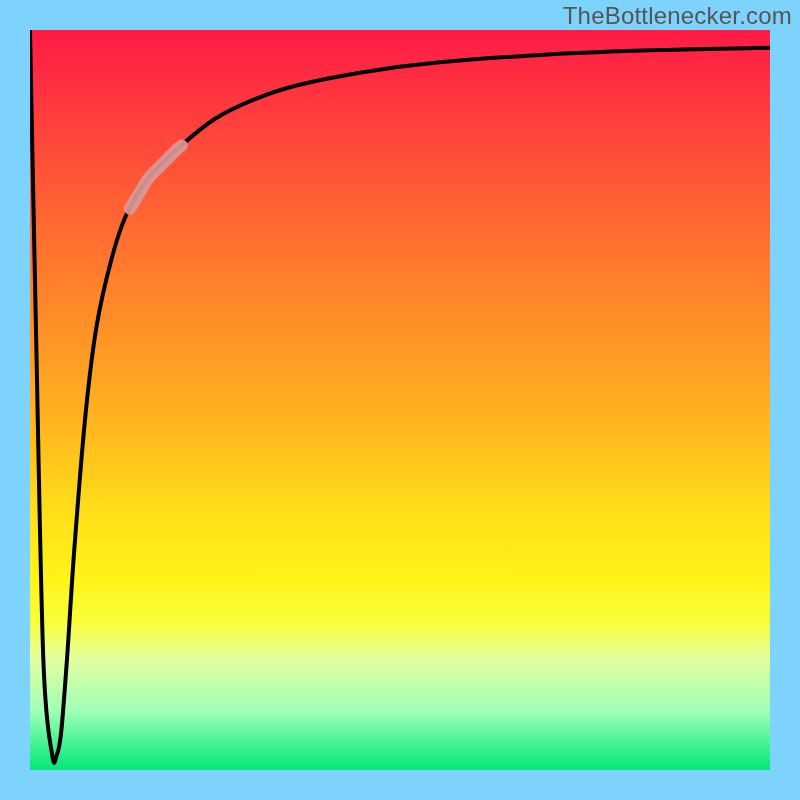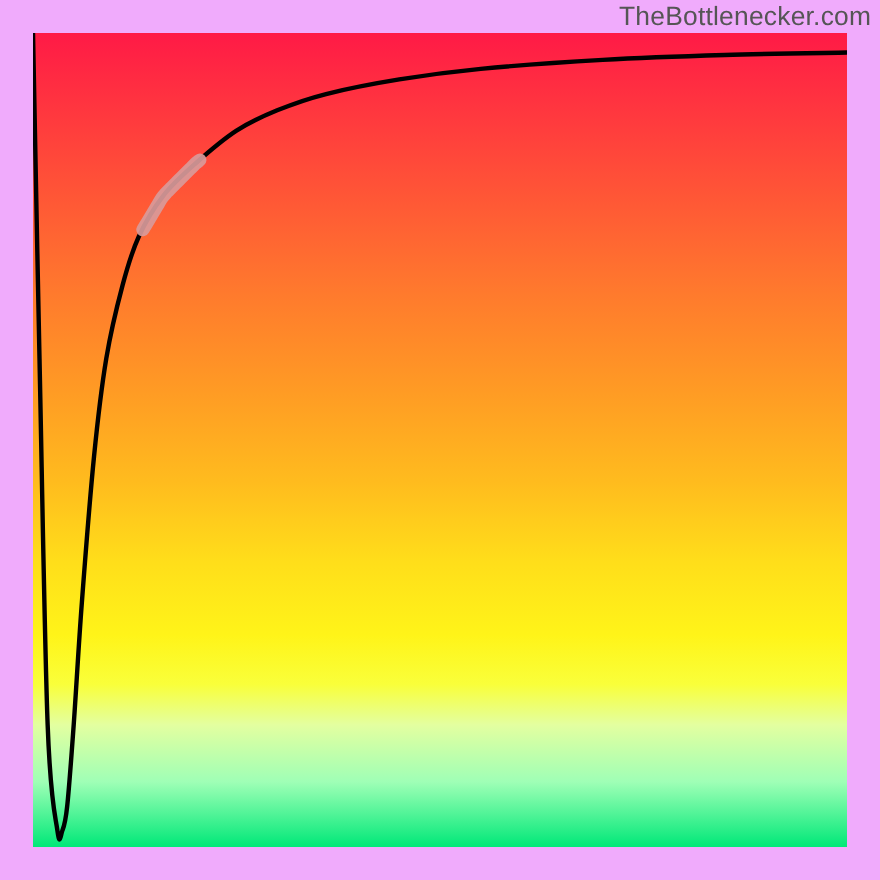--- a/index.html
+++ b/index.html
@@ -8,21 +8,21 @@
     width: 800px;
     height: 800px;
     overflow: hidden;
     background: #000;
     font-family: Arial, Helvetica, sans-serif;
   }
   .frame {
     position: relative;
     width: 800px;
     height: 800px;
-    background: #f0abfc;
+    background: #7dd3fc;
   }
   .plot-area {
     position: absolute;
     left: 30px;
     top: 30px;
     width: 740px;
     height: 740px;
     background: linear-gradient(
       to bottom,
       #ff1a46 0%,

